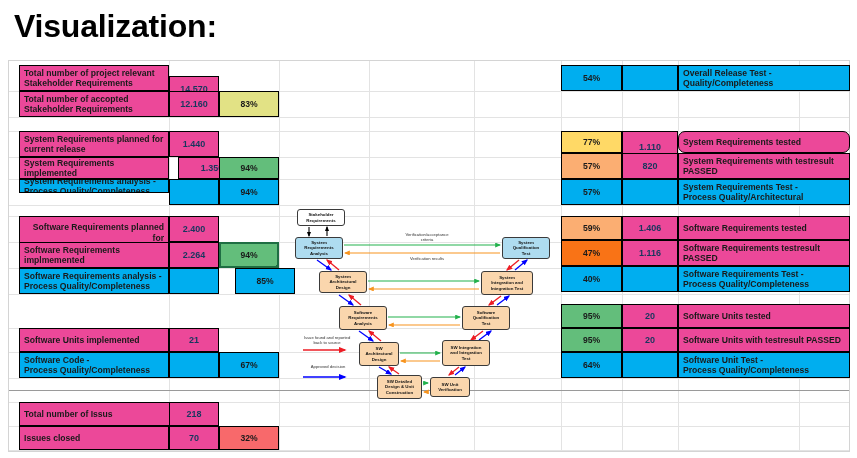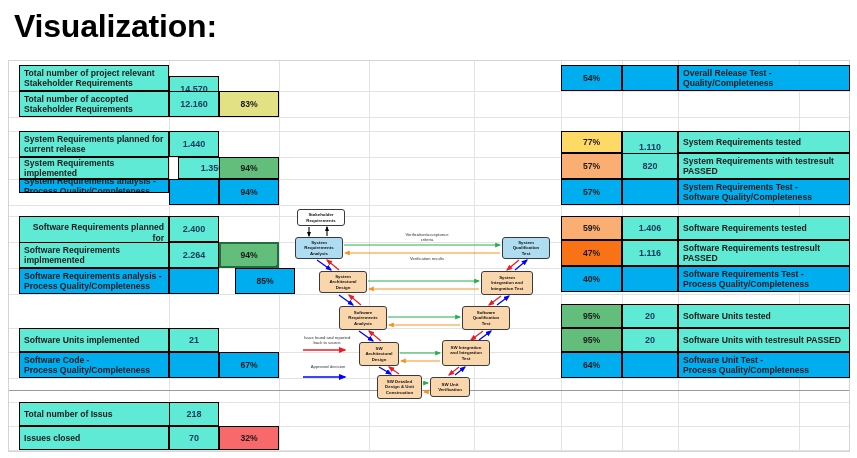--- a/index.html
+++ b/index.html
@@ -41,21 +41,21 @@
     font-weight: bold;
     color: #1a1a1a;
     display: flex;
     align-items: center;
     padding: 1px 4px;
     line-height: 1.22;
     white-space: pre-line;
     overflow: hidden;
   }
   .cell.center { justify-content: center; text-align: center; padding: 1px 2px; }
-  .grey   { background: #5eead4; }
+  .grey   { background: #ec4899; }
   .blue   { background: #00AEEF; }
   .yellowc{ background: #E2E285; }
   .green  { background: #63BE7B; }
   .amber  { background: #FFD966; }
   .orange { background: #FBAE72; }
   .orange2{ background: #f97316; }
   .red    { background: #F8696B; }
   .num { color:#17375E; font-size:9px; font-weight:bold; }
   .sel { outline: 2px solid #1f6e43; outline-offset:-2px; }
   .selhandle { position:absolute; width:4px; height:4px; background:#1f6e43; right:-2px; bottom:-2px; }
@@ -159,29 +159,29 @@
       <div class="cell grey center num" style="left: 160px; top: 365px; width: 50px; height: 24px;">70</div>
       <div class="cell red center" style="left: 210px; top: 365px; width: 60px; height: 24px;">32%</div>
     </div>
   <div id="right-table">
       <div class="cell blue center" style="left: 552px; top: 4px; width: 61px; height: 26px;">54%</div>
       <div class="cell blue center num" style="left: 613px; top: 4px; width: 56px; height: 26px;"></div>
       <div class="cell blue" style="left: 669px; top: 4px; width: 172px; height: 26px;">Overall Release Test -
 Quality/Completeness</div>
       <div class="cell amber center" style="left: 552px; top: 70px; width: 61px; height: 22px;">77%</div>
       <div class="cell grey center num" style="left: 613px; top: 70px; width: 56px; height: 32px;">1.110</div>
-      <div class="cell grey" style="left: 669px; top: 70px; width: 172px; height: 22px;">System Requirements tested</div>
+      <div class="cell grey" style="left: 669px; top: 70px; width: 172px; height: 22px; border-radius: 7px;">System Requirements tested</div>
       <div class="cell orange center" style="left: 552px; top: 92px; width: 61px; height: 26px;">57%</div>
       <div class="cell grey center num" style="left: 613px; top: 92px; width: 56px; height: 26px;">820</div>
       <div class="cell grey" style="left: 669px; top: 92px; width: 172px; height: 26px;">System Requirements with testresult
 PASSED</div>
       <div class="cell blue center" style="left: 552px; top: 118px; width: 61px; height: 26px;">57%</div>
       <div class="cell blue center num" style="left: 613px; top: 118px; width: 56px; height: 26px;"></div>
       <div class="cell blue" style="left: 669px; top: 118px; width: 172px; height: 26px;">System Requirements Test -
-Software Quality/Completeness</div>
+Process Quality/Architectural</div>
       <div class="cell orange center" style="left: 552px; top: 155px; width: 61px; height: 24px;">59%</div>
       <div class="cell grey center num" style="left: 613px; top: 155px; width: 56px; height: 24px;">1.406</div>
       <div class="cell grey" style="left: 669px; top: 155px; width: 172px; height: 24px;">Software Requirements tested</div>
       <div class="cell orange2 center" style="left: 552px; top: 179px; width: 61px; height: 26px;">47%</div>
       <div class="cell grey center num" style="left: 613px; top: 179px; width: 56px; height: 26px;">1.116</div>
       <div class="cell grey" style="left: 669px; top: 179px; width: 172px; height: 26px;">Software Requirements testresult
 PASSED</div>
       <div class="cell blue center" style="left: 552px; top: 205px; width: 61px; height: 26px;">40%</div>
       <div class="cell blue center num" style="left: 613px; top: 205px; width: 56px; height: 26px;"></div>
       <div class="cell blue" style="left: 669px; top: 205px; width: 172px; height: 26px;">Software Requirements Test -

